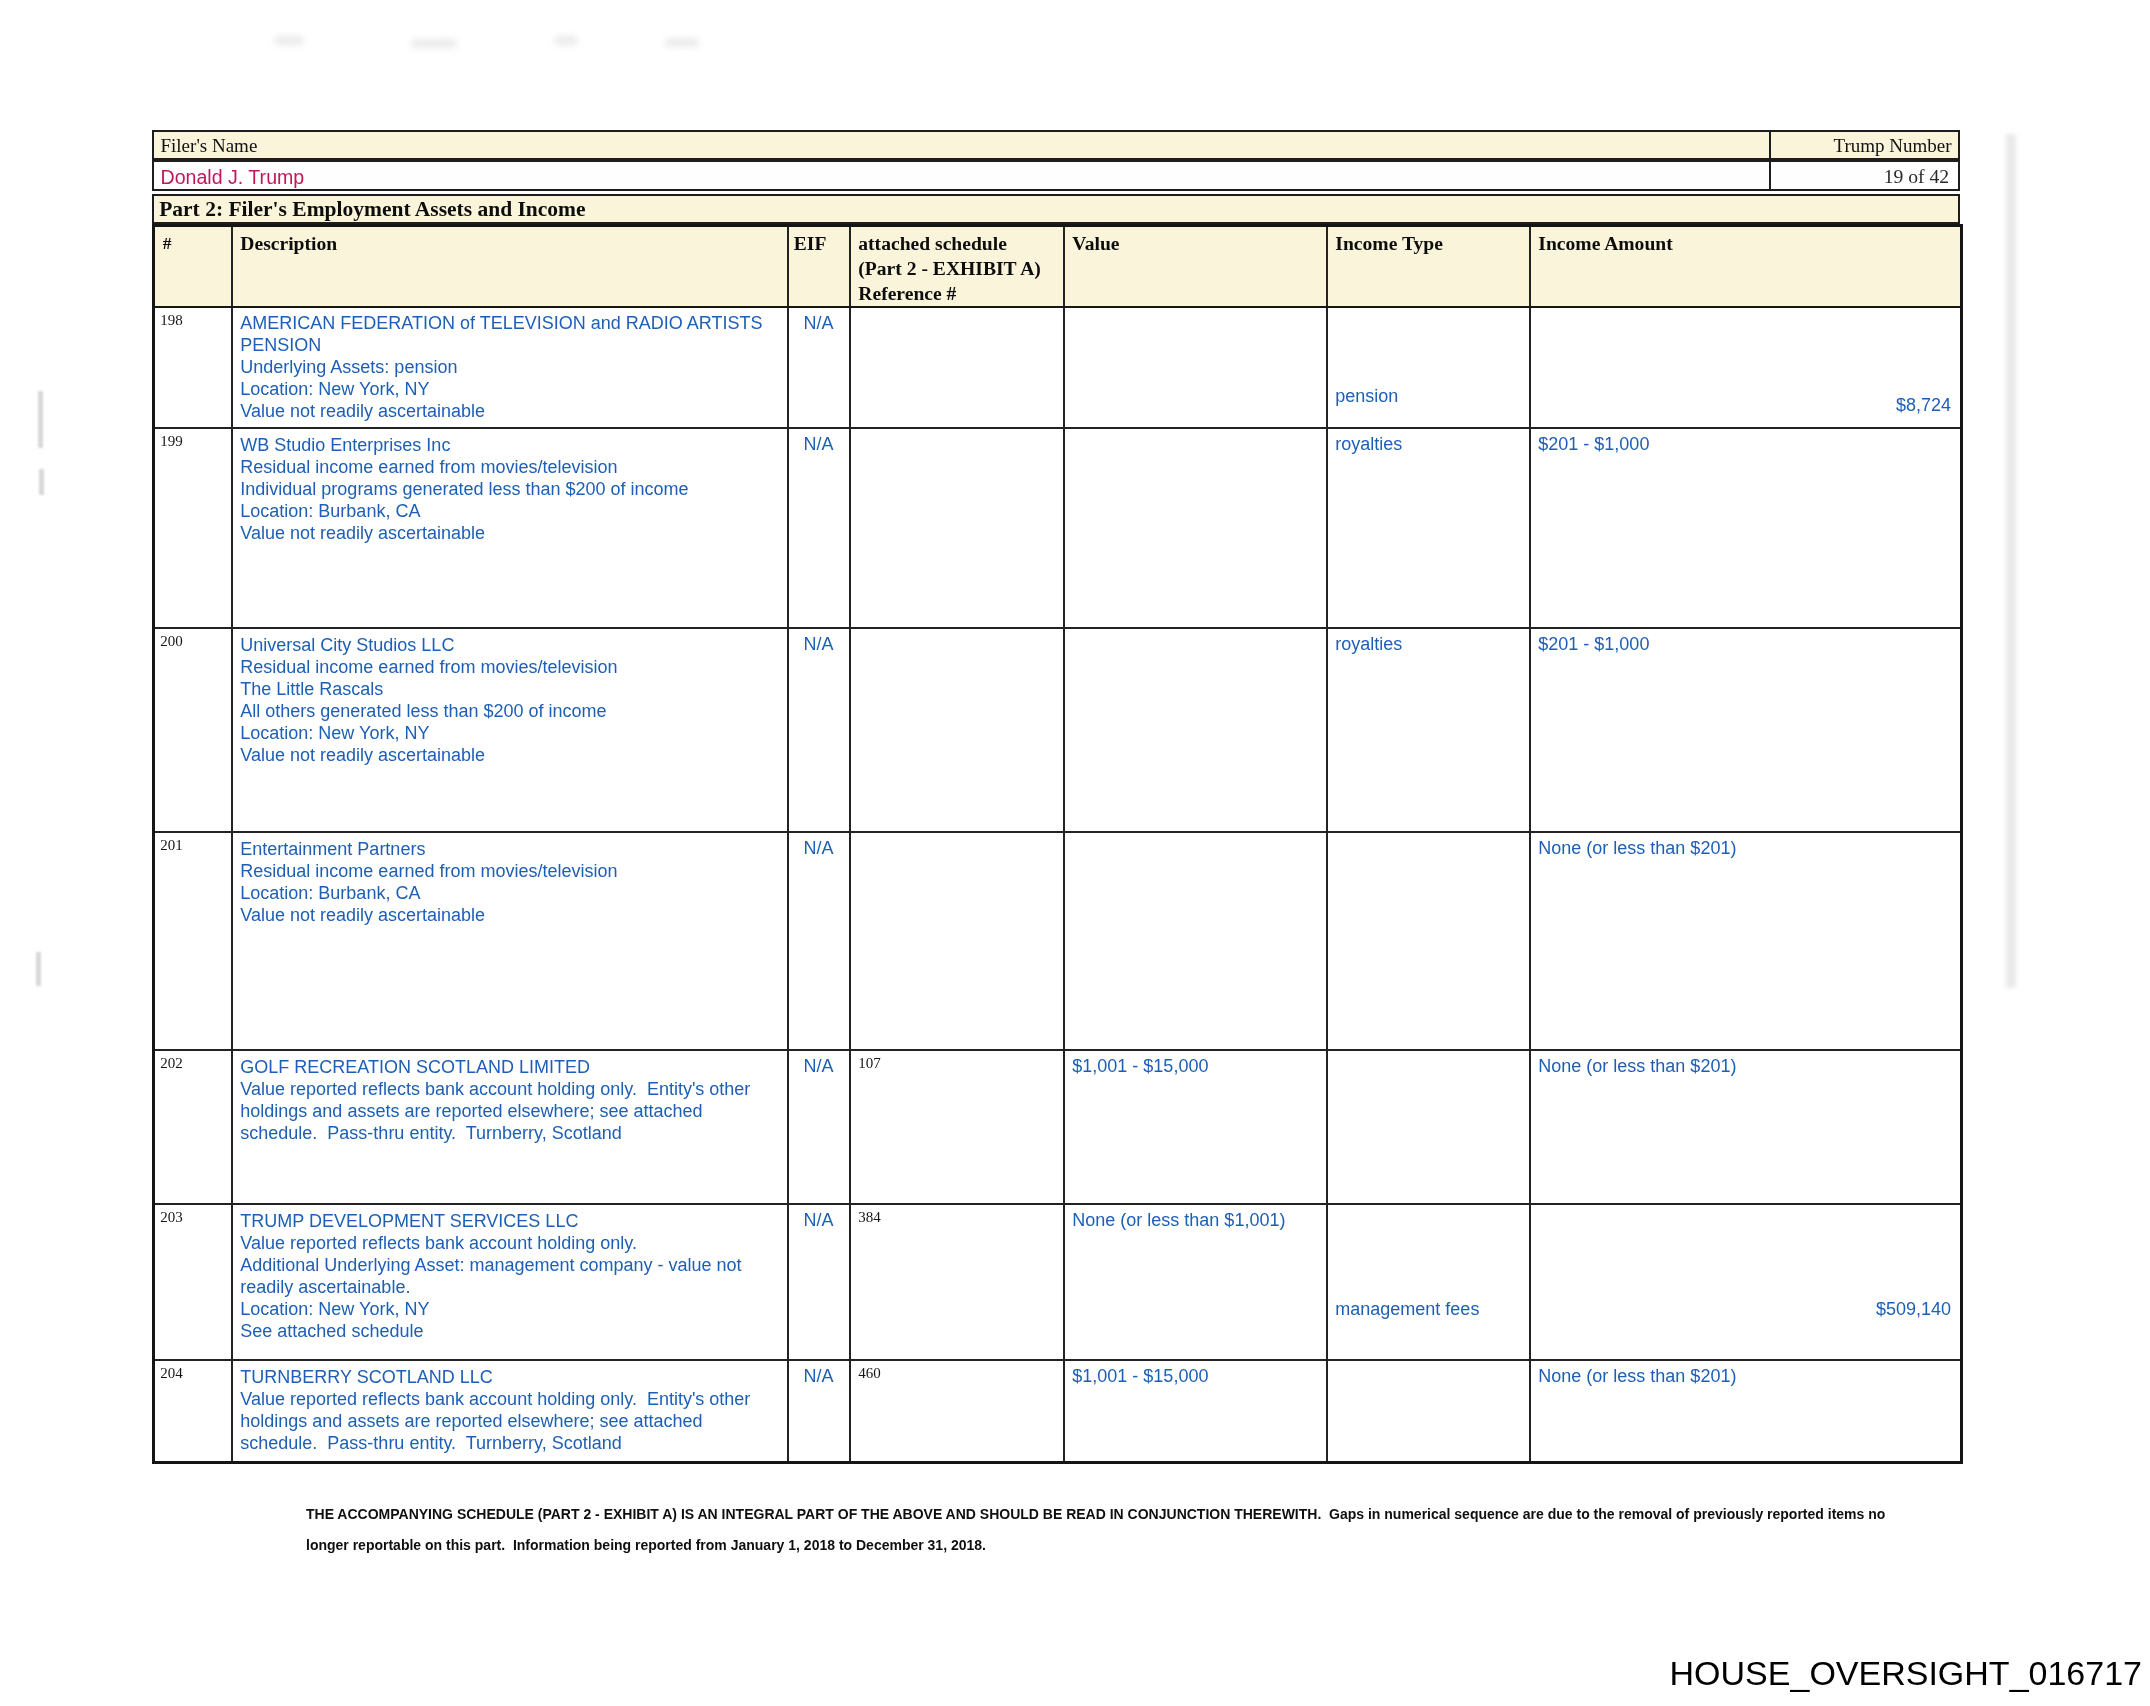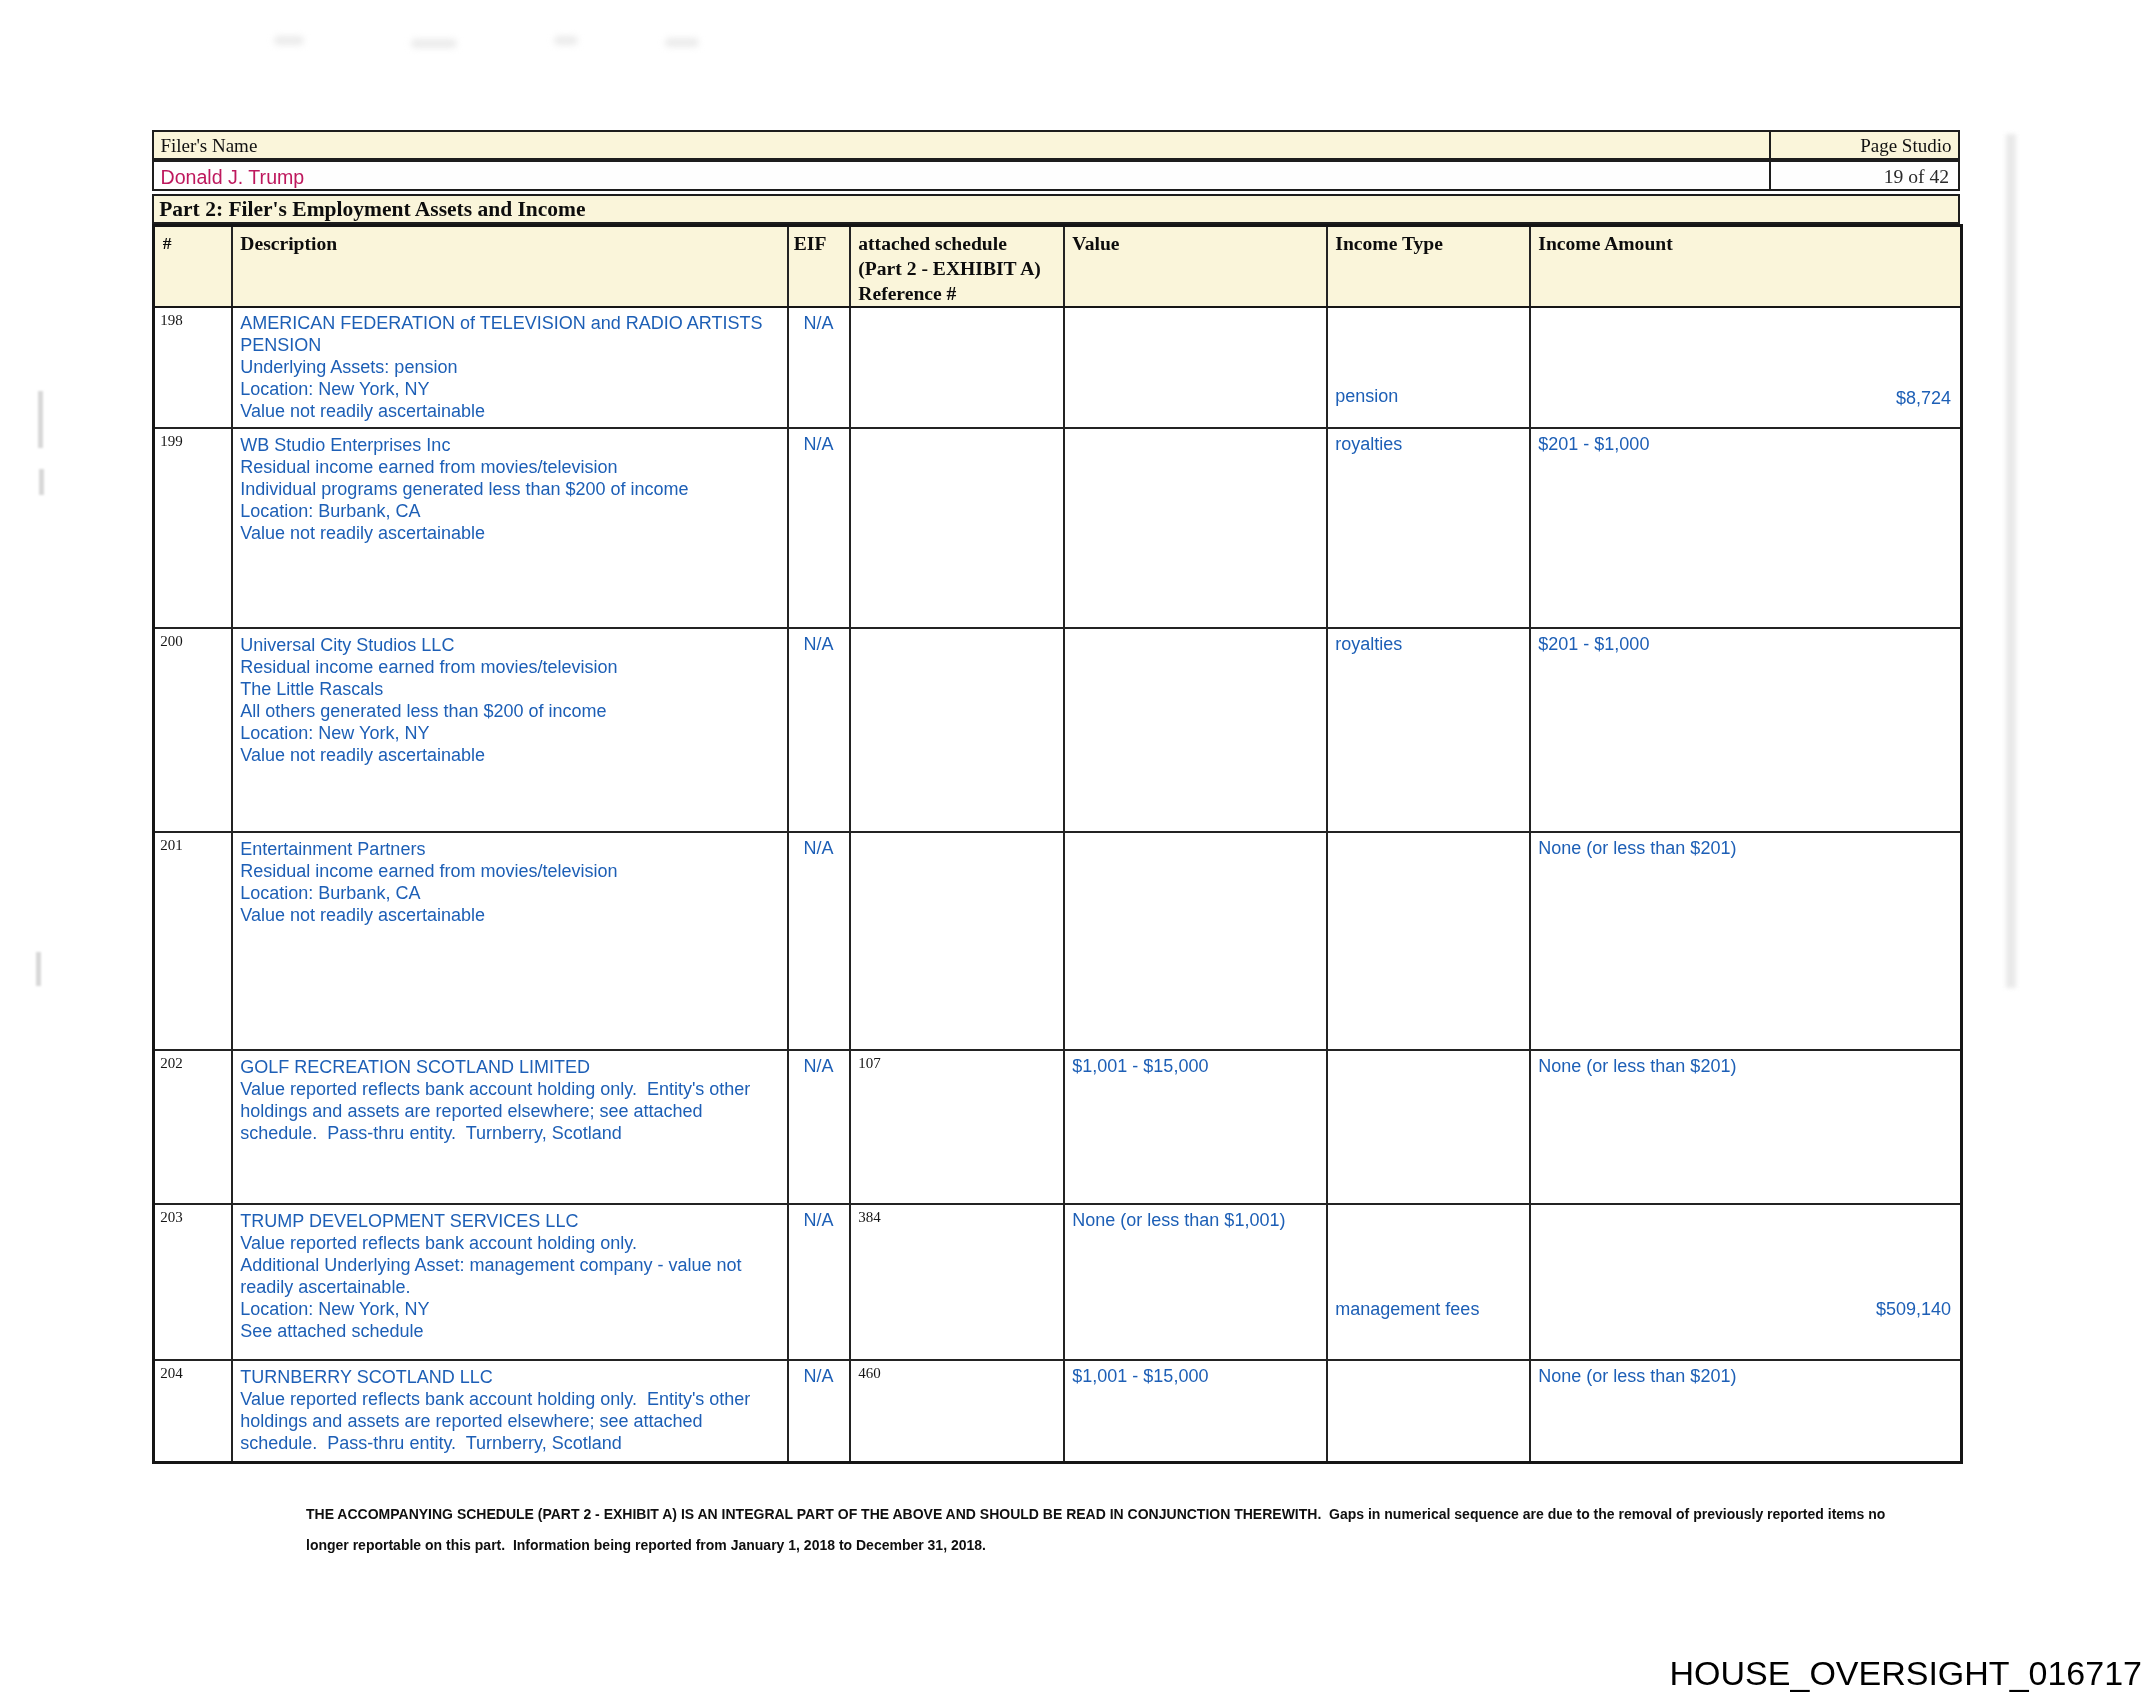--- a/index.html
+++ b/index.html
@@ -71,21 +71,21 @@
   <div class="artifact a-strip"></div>
   <div class="artifact a-smudge s1"></div>
   <div class="artifact a-smudge s2"></div>
   <div class="artifact a-smudge s3"></div>
   <div class="artifact a-smudge s4"></div>
   <div class="artifact a-mark m1"></div>
   <div class="artifact a-mark m2"></div>
   <div class="artifact a-mark m3"></div>
 
   <div class="box cream filers-label">Filer's Name</div>
-  <div class="box cream pageno-label">Page Studio</div>
+  <div class="box cream pageno-label">Trump Number</div>
   <div class="box filers-value">Donald J. Trump</div>
   <div class="box pageno-value">19 of 42</div>
   <div class="box cream part-title">Part 2: Filer's Employment Assets and Income</div>
 
   <table class="main">
     <colgroup>
       <col style="width:78px">
         <col style="width:556px">
         <col style="width:62px">
       <col style="width:214px">
@@ -115,21 +115,21 @@
             <div class="line">AMERICAN FEDERATION of TELEVISION and RADIO ARTISTS</div>
             <div class="line">PENSION</div>
             <div class="line">Underlying Assets: pension</div>
             <div class="line">Location: New York, NY</div>
             <div class="line">Value not readily ascertainable</div>
           </td>
           <td class="c-eif">N/A</td>
           <td class="c-ref"></td>
           <td class="c-val"></td>
           <td class="c-itype vbottom" style="padding-bottom: 19.6px;">pension</td>
-          <td class="c-amt vbottom right" style="padding-bottom: 18px;">$8,724</td>
+          <td class="c-amt vbottom right" style="padding-bottom: 11px;">$8,724</td>
         </tr>
         <tr style="height: 200px;">
           <td class="c-num">199</td>
           <td class="c-desc">
             <div class="line">WB Studio Enterprises Inc</div>
             <div class="line">Residual income earned from movies/television</div>
             <div class="line">Individual programs generated less than $200 of income</div>
             <div class="line">Location: Burbank, CA</div>
             <div class="line">Value not readily ascertainable</div>
           </td>

